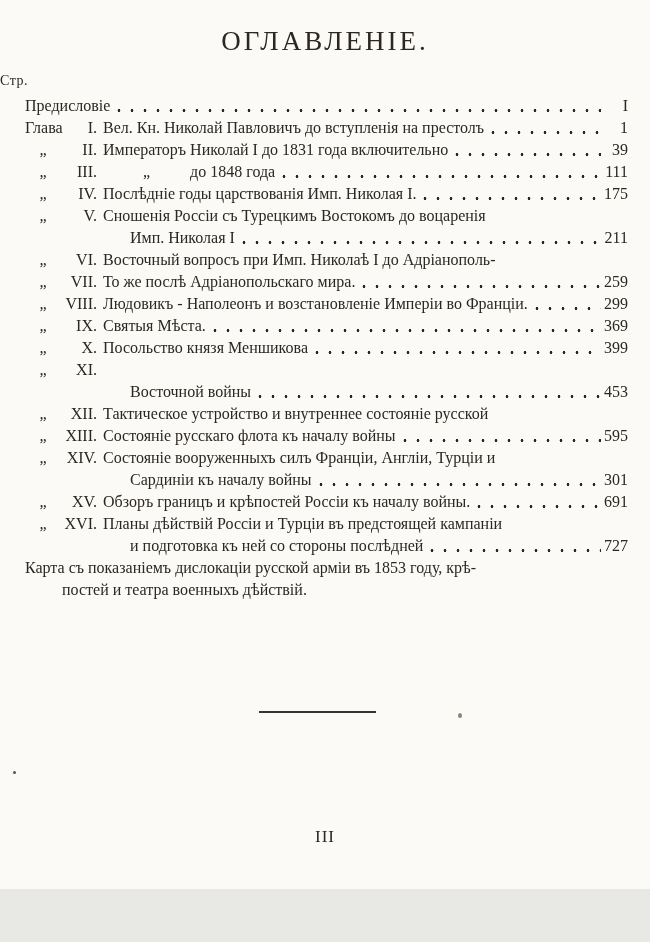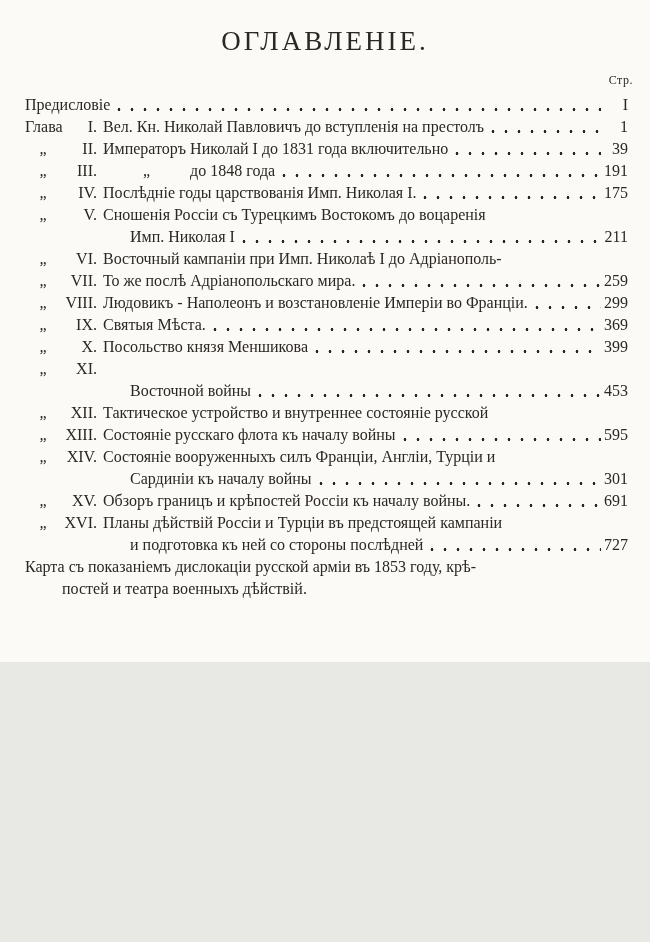--- a/index.html
+++ b/index.html
@@ -1,37 +1,36 @@
 <!DOCTYPE html>
 <html><head>
 <meta charset="utf-8">
 <style>
   html,body{margin:0;padding:0;background:#e8e8e4;}
   .sheet{
     position:relative;
-    width:650px;height:662px;
+    width:650px;height:889px;
     margin:0 auto;
     background:#fbfaf6;
     color:#2b2722;
     font-family:"Liberation Serif","DejaVu Serif",serif;
     overflow:hidden;
   }
   .doc-title{
     margin:0;
     padding-top:26px;
     text-align:center;
     font-size:27px;
     font-weight:400;
     letter-spacing:3px;
   }
   .str-header{
     margin-top:16px;
     padding-right:17px;
-    text-align:right;
-    font-size:12px;
+    font-size:14px;
     letter-spacing:0.5px;
   }
   .toc{
     margin:6px 22px 0 25px;
     font-size:16px;
   }
   .row{
     display:flex;
     align-items:flex-end;
     line-height:22px;
@@ -109,21 +108,21 @@
         <span class="cell-numeral">II.</span>
         <span class="cell-text">Императоръ Николай I до 1831 года включительно</span>
         <span class="cell-leader"></span>
         <span class="cell-page">39</span>
       </div>
       <div class="row">
         <span class="cell-label ditto">„</span>
         <span class="cell-numeral">III.</span>
         <span class="cell-text">   „   до 1848 года</span>
         <span class="cell-leader"></span>
-        <span class="cell-page">191</span>
+        <span class="cell-page">111</span>
       </div>
       <div class="row">
         <span class="cell-label ditto">„</span>
         <span class="cell-numeral">IV.</span>
         <span class="cell-text">Послѣдніе годы царствованія Имп. Николая I.</span>
         <span class="cell-leader"></span>
         <span class="cell-page">175</span>
       </div>
       <div class="row">
         <span class="cell-label ditto">„</span>
@@ -132,21 +131,21 @@
       </div>
       <div class="row">
         <span class="cell-spacer"></span>
         <span class="cell-text">Имп. Николая I</span>
         <span class="cell-leader"></span>
         <span class="cell-page">211</span>
       </div>
       <div class="row">
         <span class="cell-label ditto">„</span>
         <span class="cell-numeral">VI.</span>
-        <span class="cell-text">Восточный кампаніи при Имп. Николаѣ I до Адріанополь-</span>
+        <span class="cell-text">Восточный вопросъ при Имп. Николаѣ I до Адріанополь-</span>
       </div>
       <div class="row">
         <span class="cell-label ditto">„</span>
         <span class="cell-numeral">VII.</span>
         <span class="cell-text">То же послѣ Адріанопольскаго мира.</span>
         <span class="cell-leader"></span>
         <span class="cell-page">259</span>
       </div>
       <div class="row">
         <span class="cell-label ditto">„</span>

